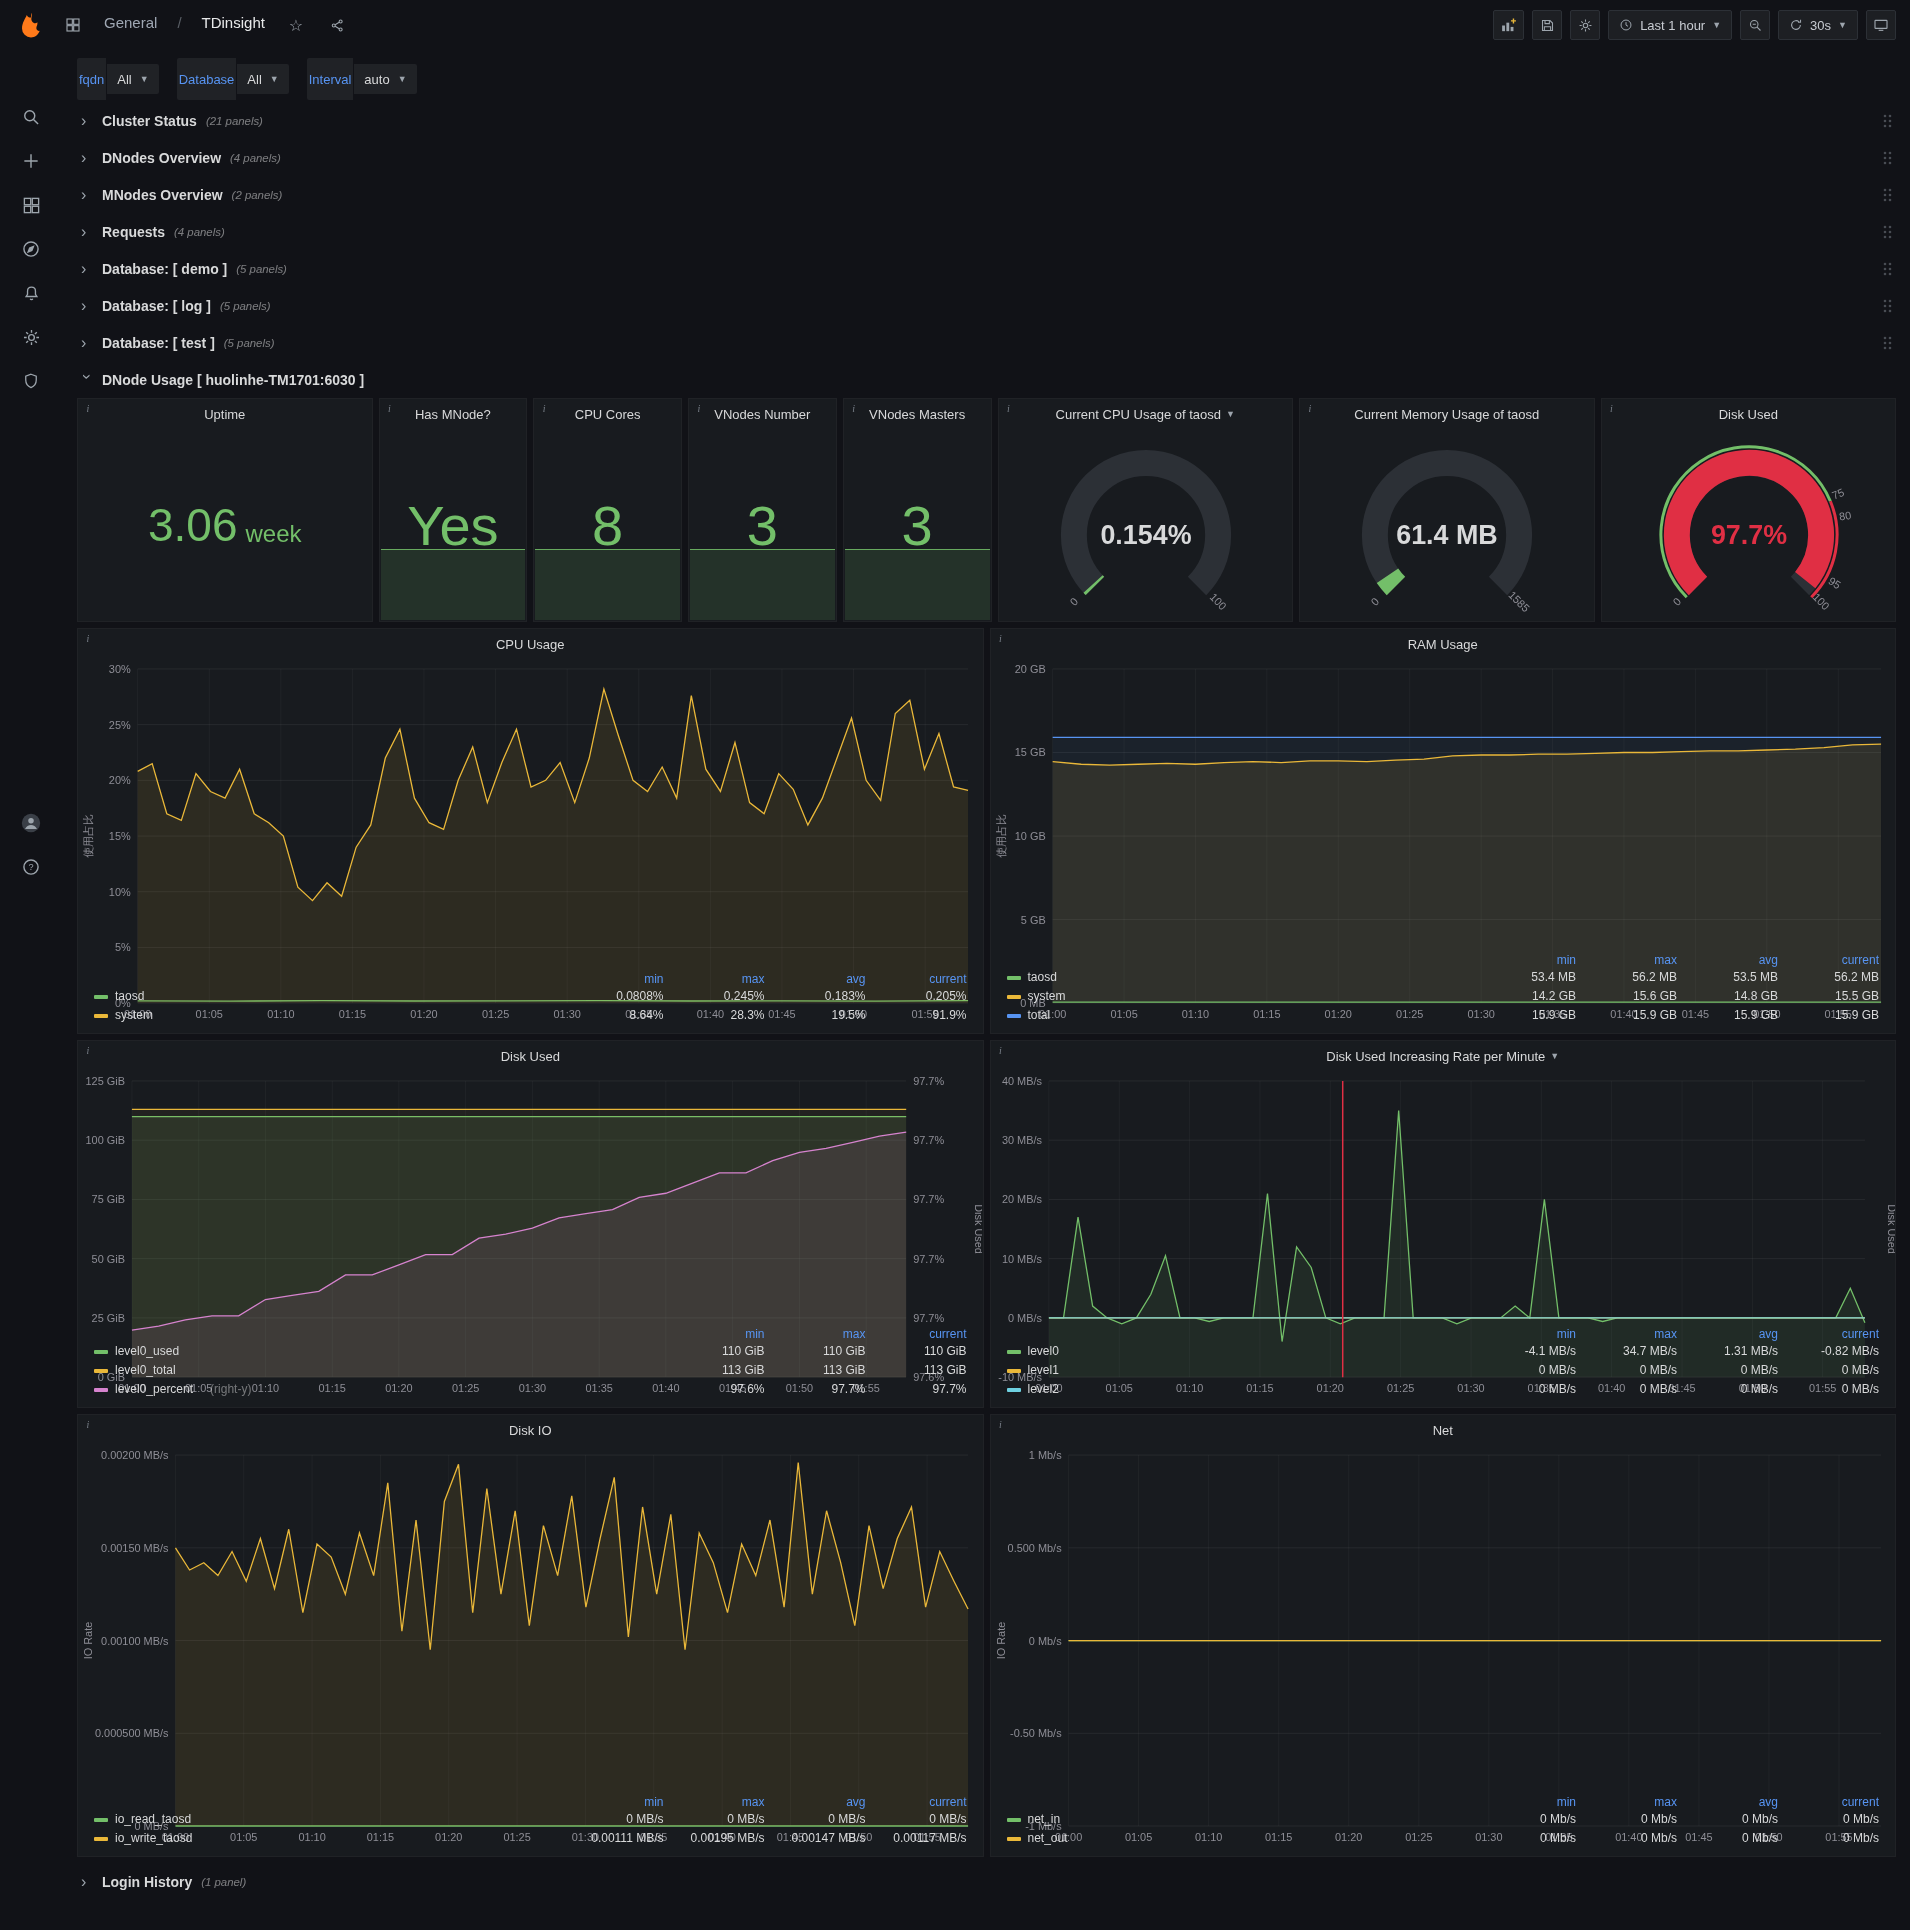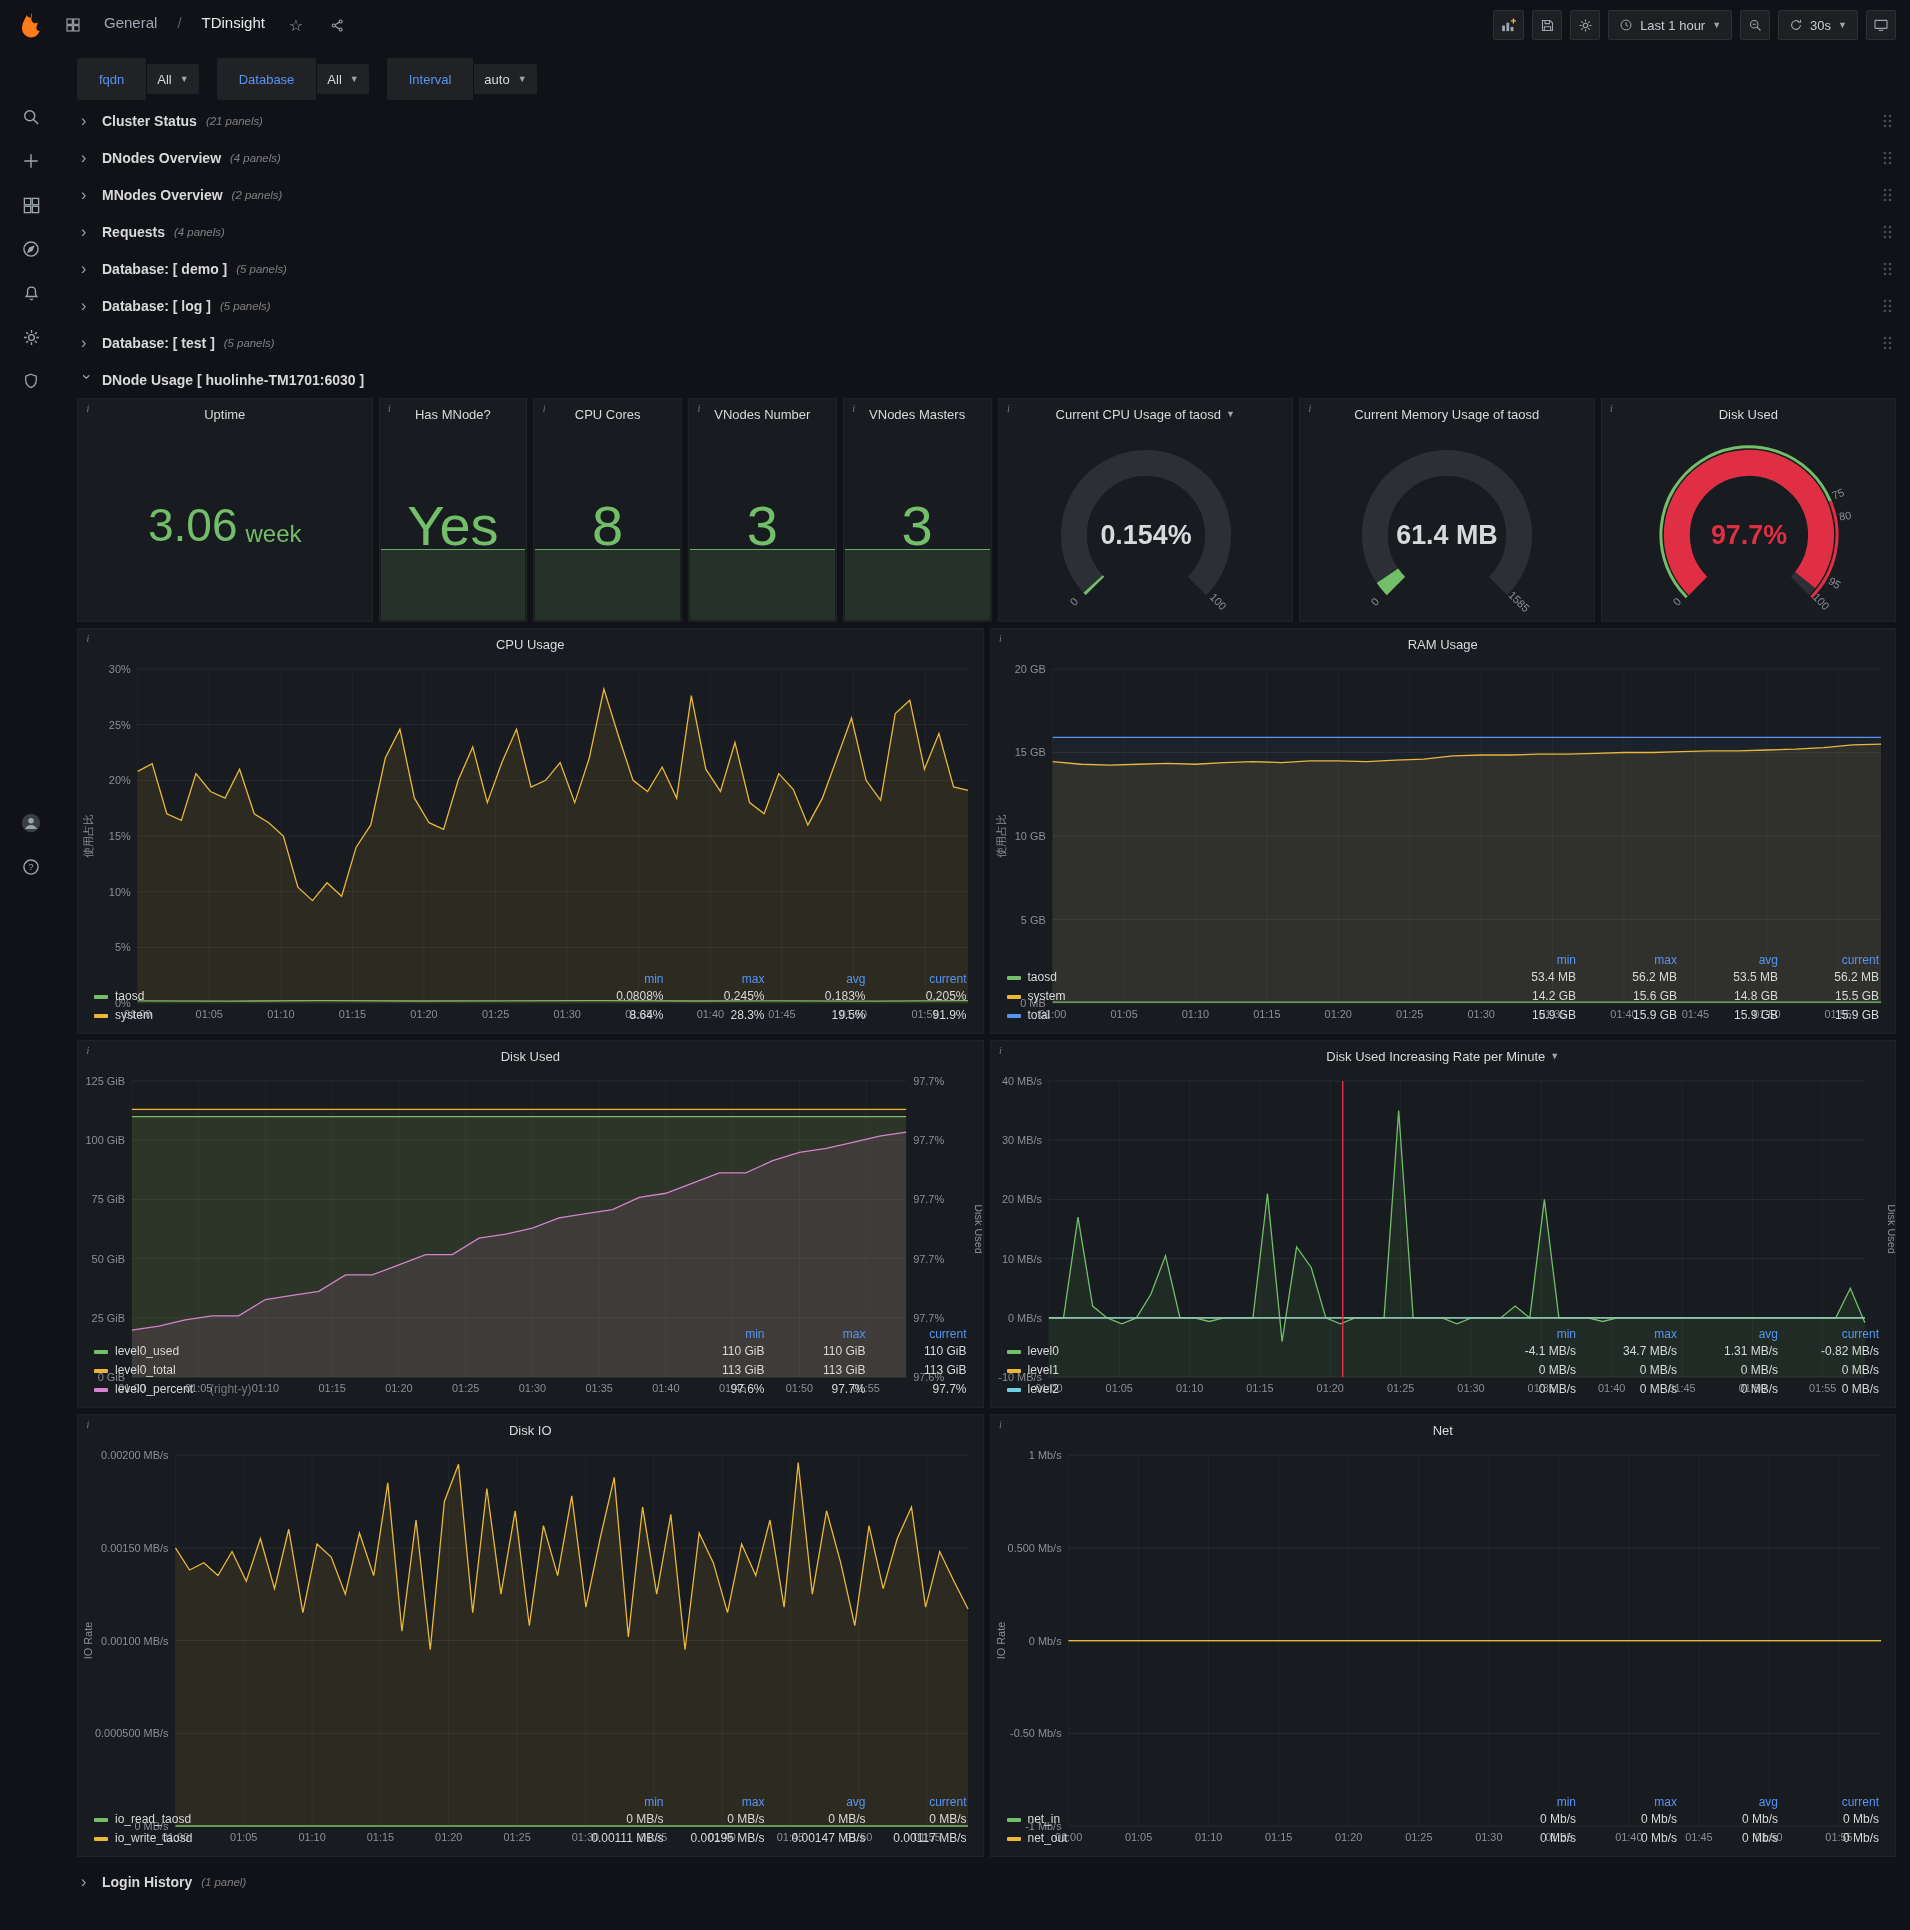--- a/index.html
+++ b/index.html
@@ -22,21 +22,21 @@
 .star{font-size:16px;color:#9da5ad}
 
 .sidebar{position:absolute;top:50px;left:0;width:62px;height:1881px;display:flex;flex-direction:column;align-items:center;padding-top:56px}
 .sideicon{width:22px;height:22px;margin-bottom:22px;display:flex;align-items:center;justify-content:center;cursor:pointer}
 .sideicon svg{stroke:#9da5ad;fill:none;stroke-width:1.7}
 .side-bottom-gap{height:398px}
 
 .content{position:absolute;top:50px;left:62px;width:1849px;padding:6px 15px 10px 15px}
 .filterbar{height:46px;display:flex;align-items:center;gap:18px}
 .var{display:flex;align-items:center;gap:1px}
-.vlabel{height:42px;display:flex;align-items:center;padding:0 22px;background:#202226;color:#5794f2;font-size:13px;font-weight:500;border-radius:2px 0 0 2px}
+.vlabel{height:42px;display:flex;align-items:center;padding:0 2px;background:#202226;color:#5794f2;font-size:13px;font-weight:500;border-radius:2px 0 0 2px}
 .vvalue{height:30px;display:flex;align-items:center;gap:8px;padding:0 10px;background:#202226;color:#d8d9da;font-size:13px;border-radius:0 2px 2px 0;cursor:pointer}
 
 .rowhead{height:37px;display:flex;align-items:center;gap:9px;padding:0 4px;cursor:pointer}
 .chev{color:#9da5ad;font-size:16px;display:inline-block;width:12px}
 .chev.down{transform:rotate(90deg)}
 .rtitle{font-size:14px;font-weight:700;color:#d8d9da}
 .rcount{font-size:11.4px;font-style:italic;color:rgba(255,255,255,0.45)}
 .rspacer{flex:1}
 .draghandle{cursor:grab;opacity:.8}
 

